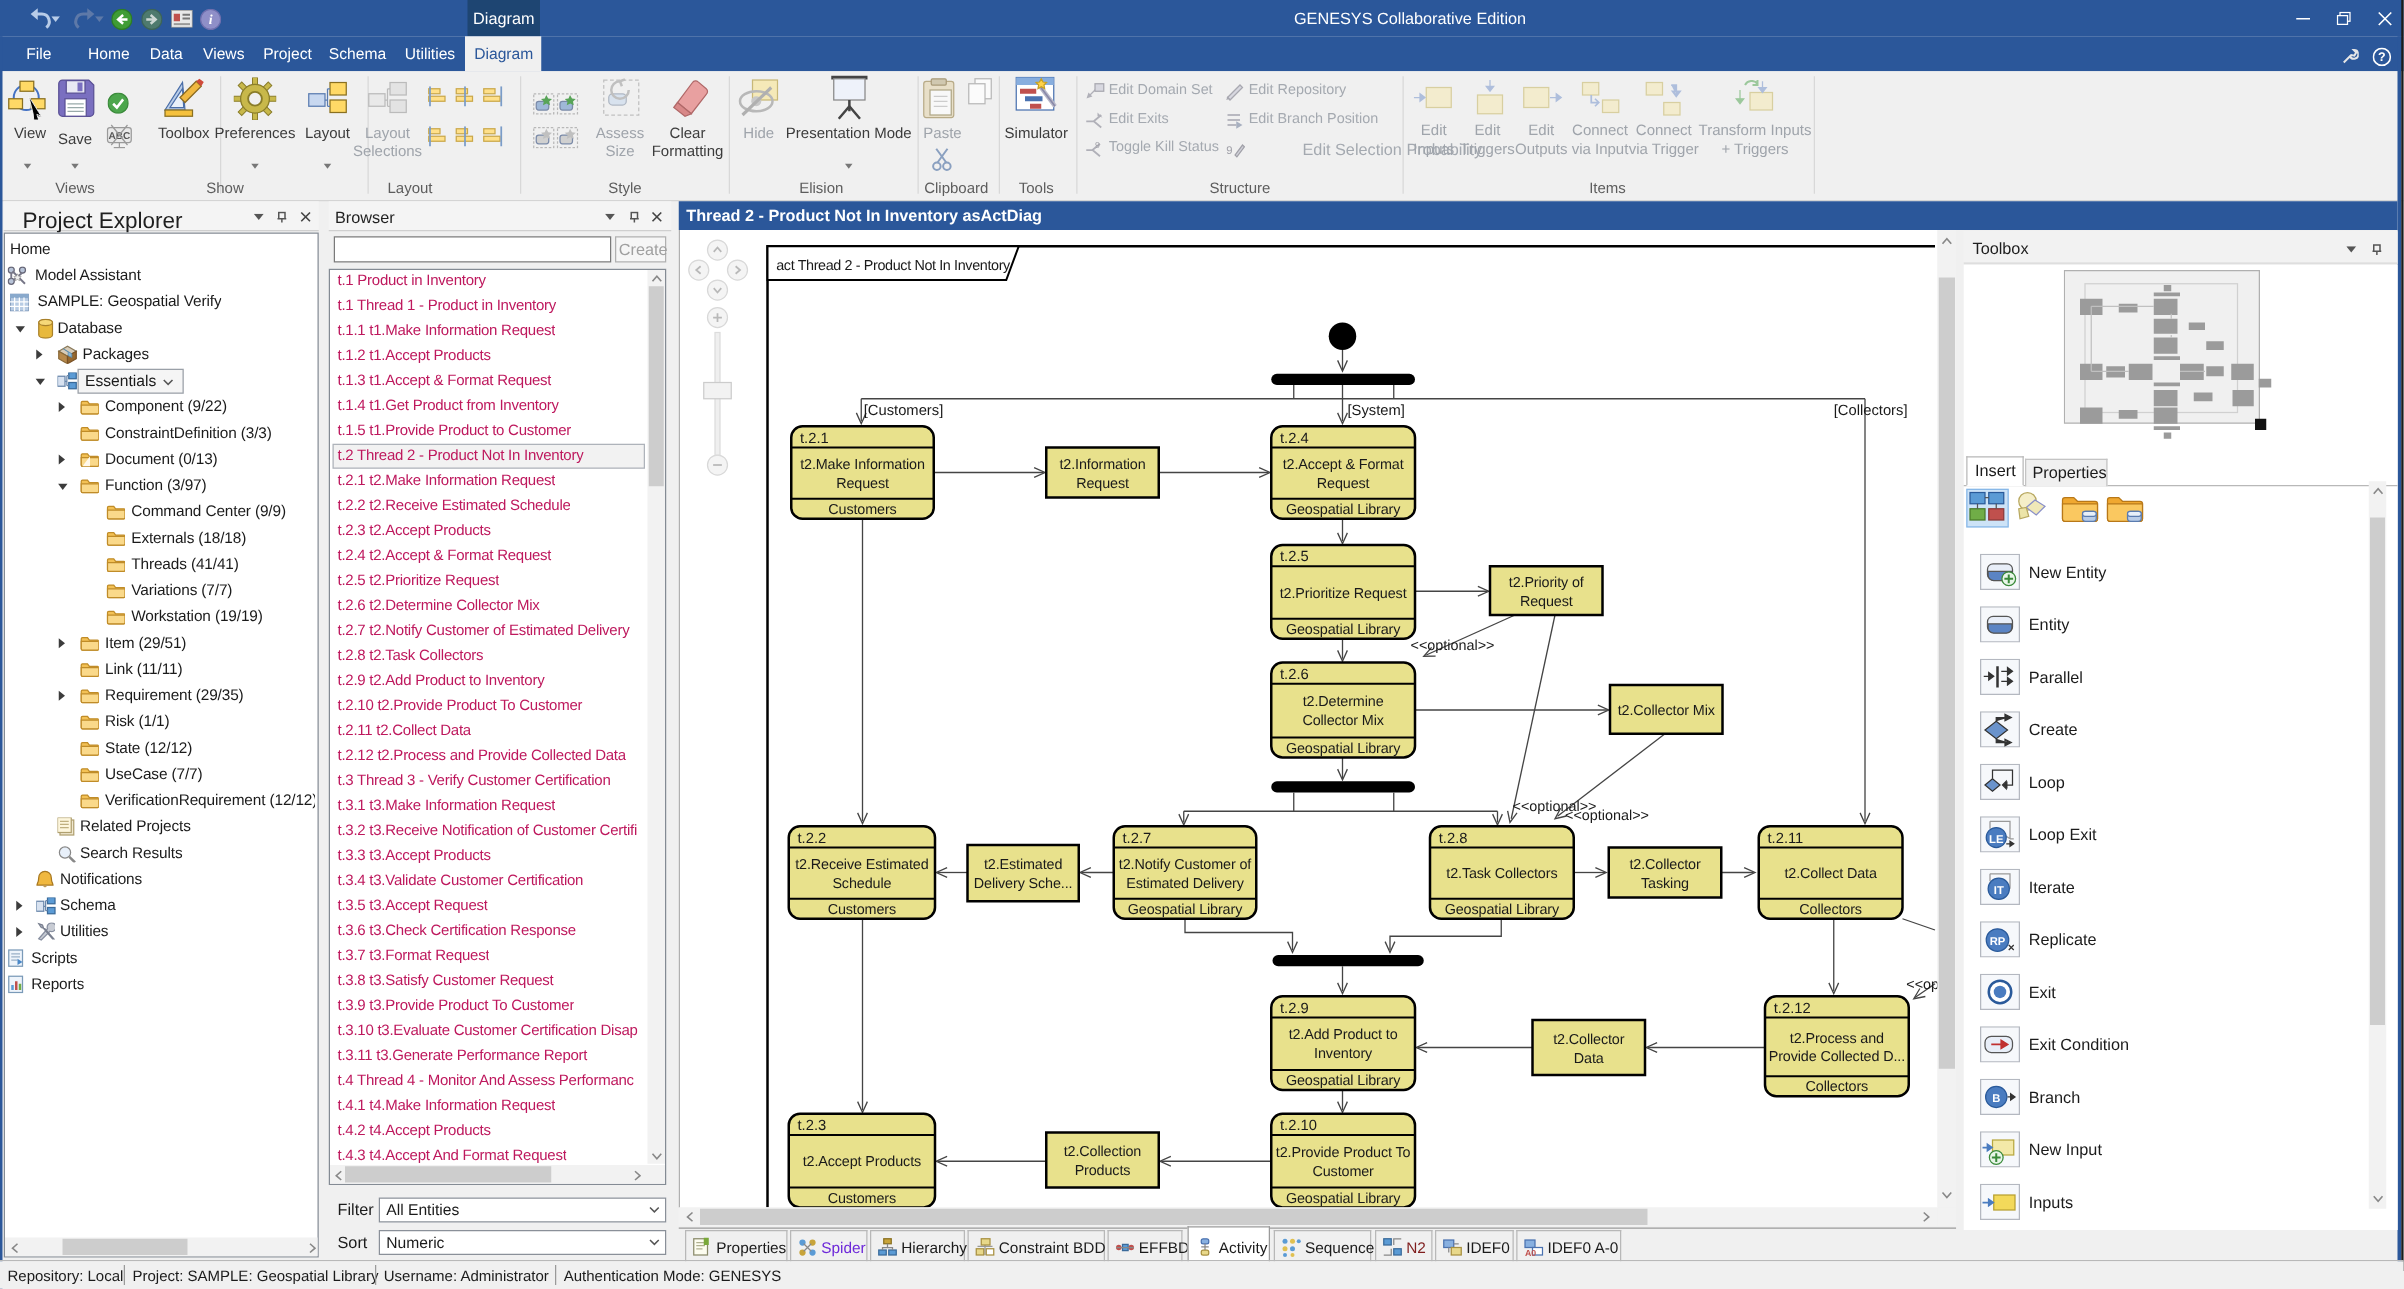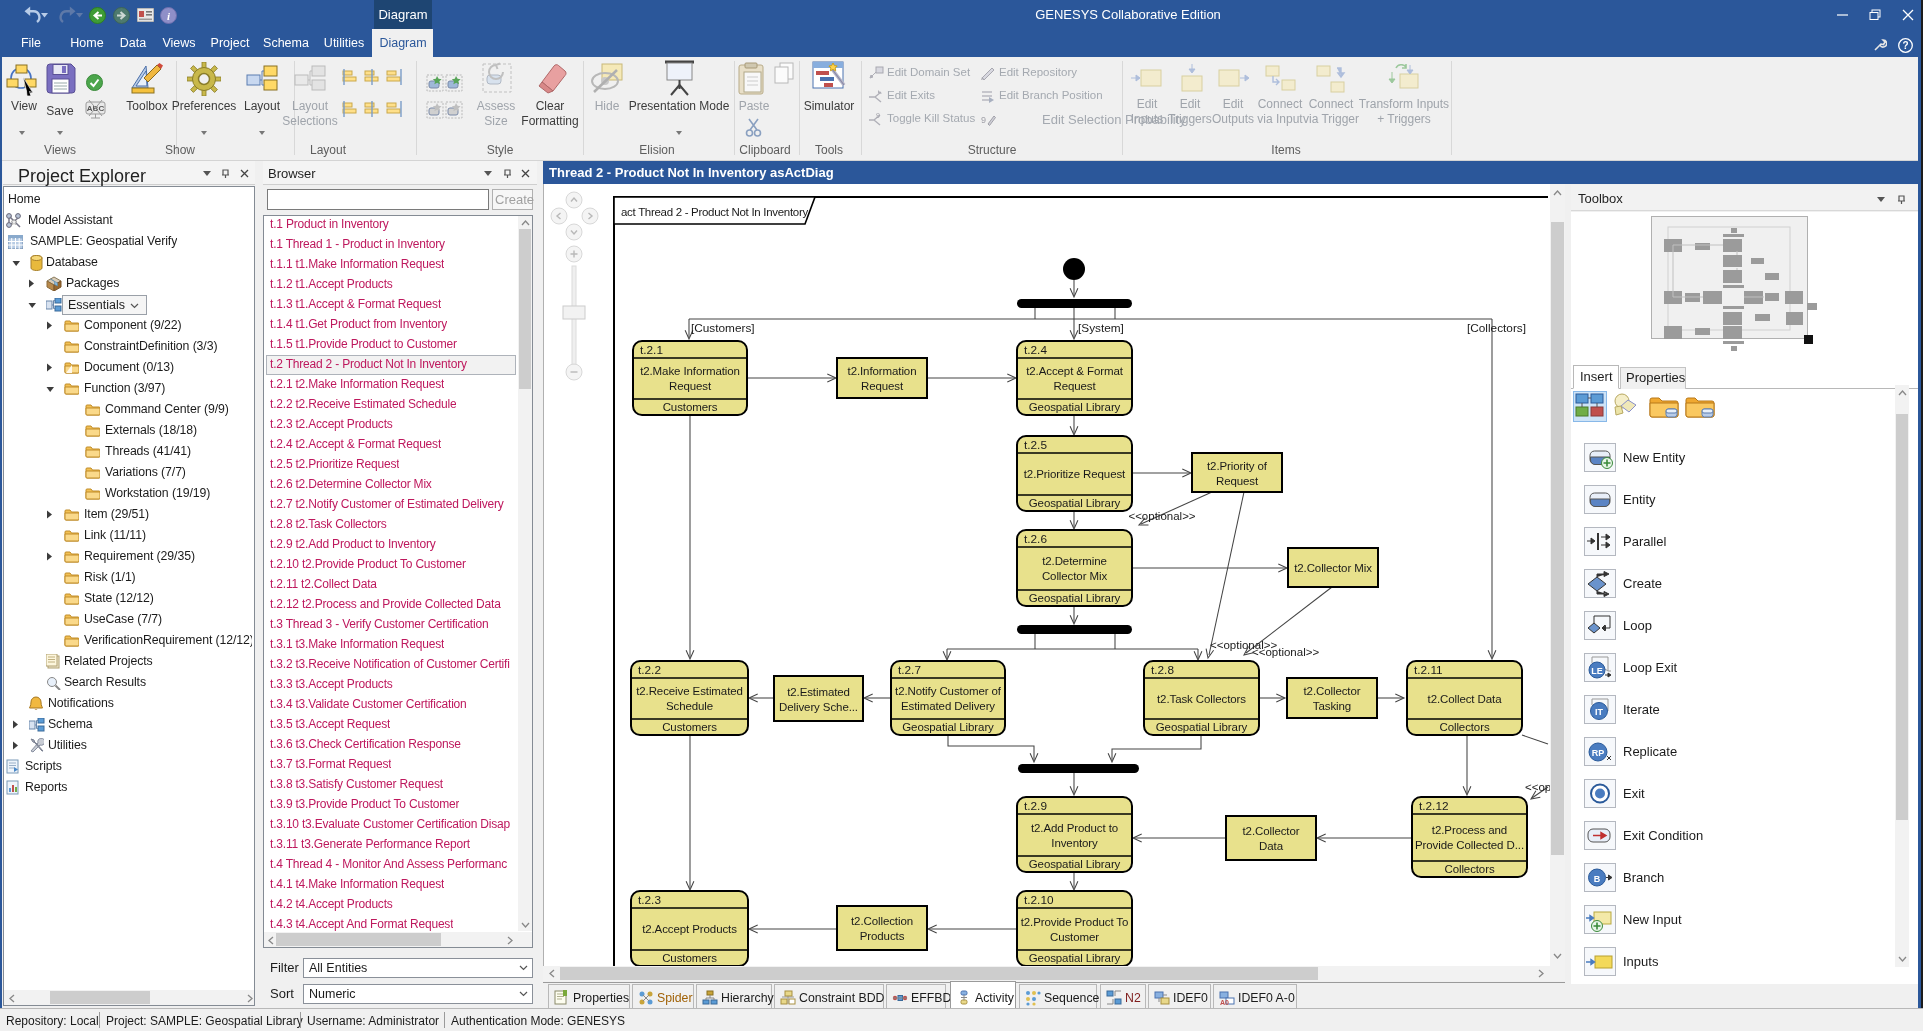--- a/index.html
+++ b/index.html
@@ -869,21 +869,21 @@
   </svg>
 <div class="tx" style="left:573px;top:991px;font-size:12.3px;color:#1b1b1b">Properties</div>
 <div class="abs" style="left:632px;top:984px;width:62px;height:26px;background:#f0f0f0;border:1px solid #b8b8b8;border-bottom:none"></div>
 <svg class="abs" style="left:638px;top:990px" width="16" height="16">
     <circle cx="4" cy="4" r="2.5" fill="#5b9bd5"></circle>
     <circle cx="12" cy="4" r="2.5" fill="#c8a43a"></circle>
     <circle cx="4" cy="12" r="2.5" fill="#c8a43a"></circle>
     <circle cx="12" cy="12" r="2.5" fill="#5b9bd5"></circle>
     <path d="M5 5 L11 11 M11 5 L5 11" stroke="#888"></path>
   </svg>
-<div class="tx" style="left:657px;top:991px;font-size:12.3px;color:#a16207">Spider</div>
+<div class="tx" style="left:657px;top:991px;font-size:12.3px;color:#6d28d9">Spider</div>
 <div class="abs" style="left:696px;top:984px;width:76px;height:26px;background:#f0f0f0;border:1px solid #b8b8b8;border-bottom:none"></div>
 <svg class="abs" style="left:702px;top:990px" width="16" height="16">
     <rect x="5" y="1" width="6" height="4" fill="#c8a43a" stroke="#8a7020"></rect>
     <rect x="1" y="10" width="6" height="4" fill="#5b9bd5" stroke="#3a6a9a"></rect>
     <rect x="9" y="10" width="6" height="4" fill="#5b9bd5" stroke="#3a6a9a"></rect>
     <path d="M8 5 v3 M4 10 V8 h8 v2" stroke="#888" fill="none"></path>
   </svg>
 <div class="tx" style="left:721px;top:991px;font-size:12.3px;color:#1b1b1b">Hierarchy</div>
 <div class="abs" style="left:774px;top:984px;width:110px;height:26px;background:#f0f0f0;border:1px solid #b8b8b8;border-bottom:none"></div>
 <svg class="abs" style="left:780px;top:990px" width="16" height="16">

